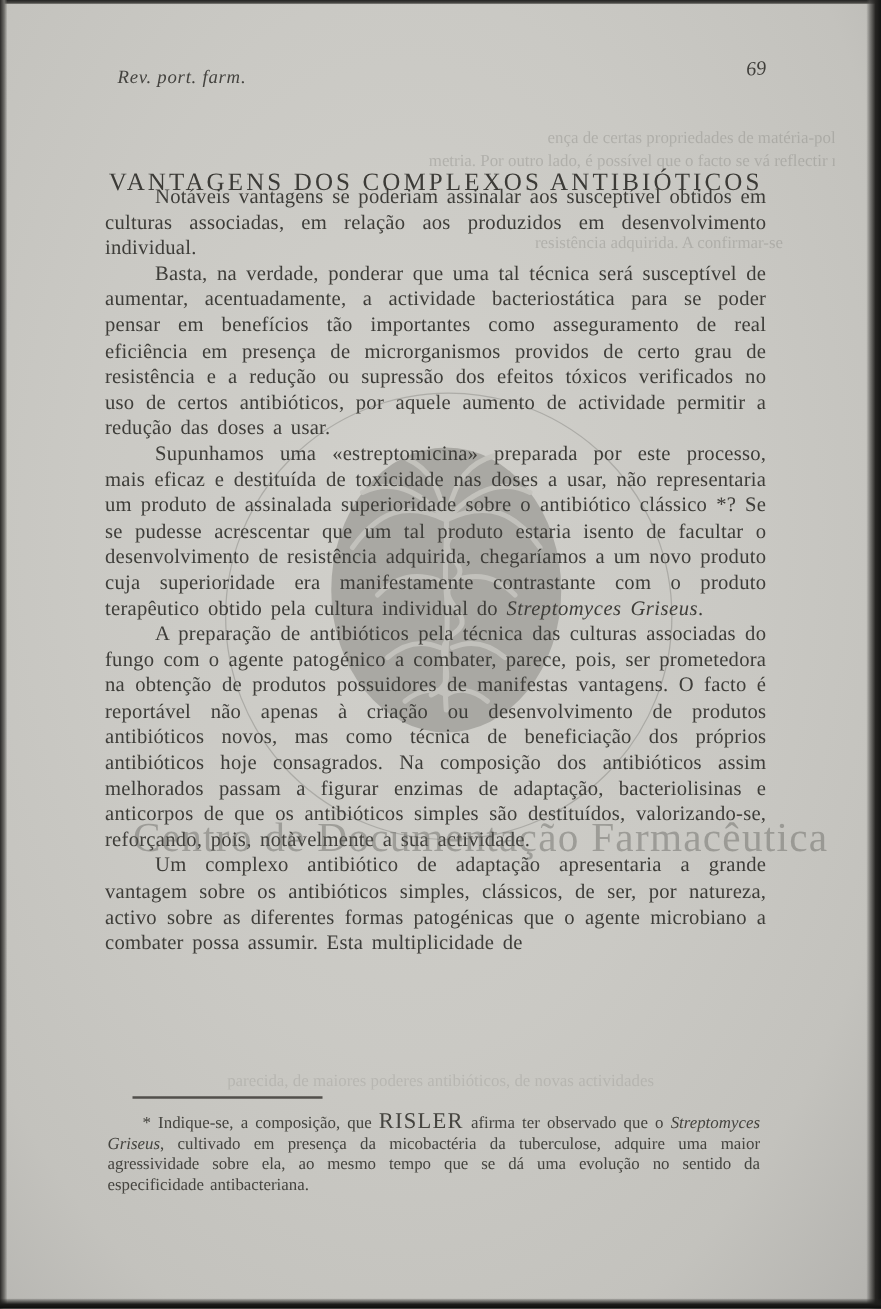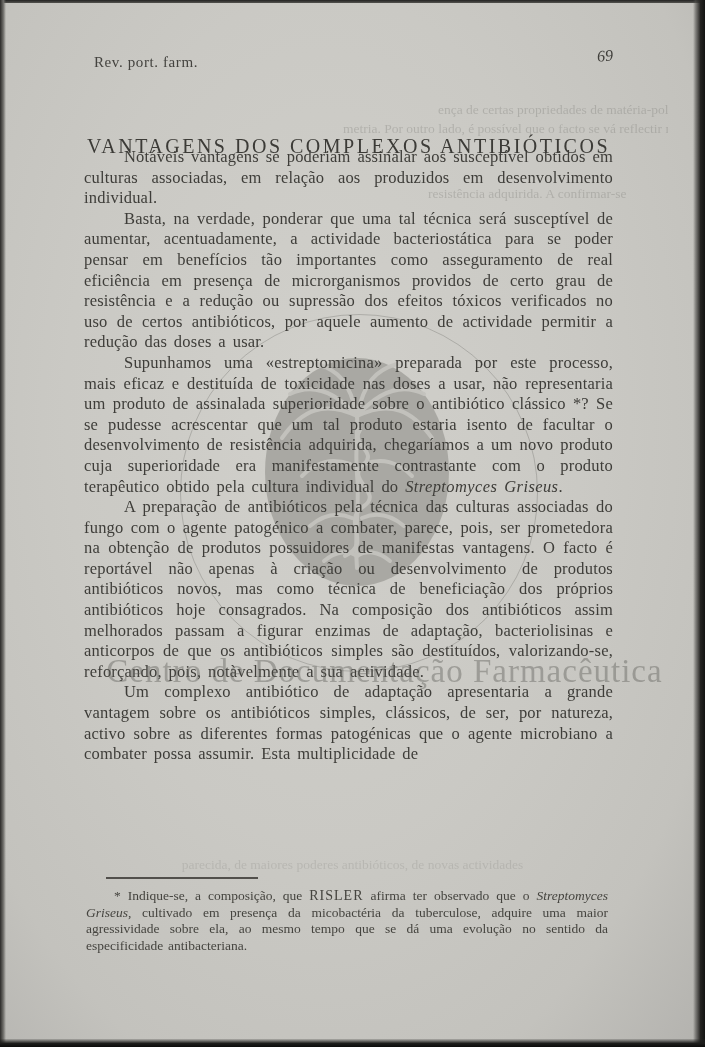--- a/index.html
+++ b/index.html
@@ -12,21 +12,21 @@
   .edge{position:absolute;z-index:40;}
   .edge-top{left:0;top:0;width:705px;height:3px;background:linear-gradient(180deg,#232322,#54534f);}
   .edge-left{left:0;top:0;width:6px;height:1047px;
              background:linear-gradient(90deg,#2b2a28,#6f6e6a 55%,rgba(111,110,106,0));}
   .edge-right{right:0;top:0;width:12px;height:1047px;
               background:linear-gradient(90deg,rgba(80,79,76,0) 0%,rgba(80,79,76,.55) 22%,#252422 62%,#131312);}
   .edge-bottom{left:0;bottom:0;width:705px;height:8px;
                background:linear-gradient(180deg,rgba(42,42,40,.15),#1d1d1b 55%,#0b0b0a);}
 
   
-  .journal{position:absolute;left:94px;top:54px;font-size:15px;
+  .journal{position:absolute;left:94px;top:54px;font-style:italic;font-size:15px;
            letter-spacing:.6px;color:#44433f;}
   .pagenum{position:absolute;left:597px;top:47px;font-style:italic;font-size:16px;
            color:#403f3b;transform:rotate(-5deg);}
 
   
   .title{position:absolute;left:84px;top:92px;width:529px;text-align:center;
          font-size:20px;line-height:28px;letter-spacing:2.5px;color:#3c3b37;font-weight:500;margin-top:40px;}
 
   
   .bodytext{position:absolute;left:84px;top:147px;width:529px;z-index:10;
@@ -35,21 +35,21 @@
   .bodytext p{margin:0;text-indent:40px;}
   .bodytext em{font-style:italic;letter-spacing:.4px;}
 
   
   .fnrule{position:absolute;left:106px;top:877px;width:152px;height:0;
           border-top:2px solid #514f4b;z-index:10;}
   .footnote{position:absolute;left:86px;top:888px;width:522px;z-index:10;
             font-size:13.5px;line-height:16.6px;color:#45443f;text-align:justify;
             word-spacing:1.5px;text-indent:28px;}
   .footnote em{font-style:italic;}
-  .footnote .caps{letter-spacing:1px;font-size:14px;margin-top:48px;}
+  .footnote .caps{letter-spacing:1px;font-size:18px;margin-top:48px;}
 
   
   .emblem{position:absolute;left:262px;top:356px;width:190px;height:232px;z-index:5;}
   .stamp-circle{position:absolute;left:180px;top:314px;width:356px;height:356px;z-index:5;
                 border:1px solid rgba(70,70,66,.25);border-radius:50%;}
   .wm{position:absolute;left:0;width:705px;text-align:center;z-index:20;
       font-size:33px;color:rgba(92,93,88,.42);letter-spacing:1px;white-space:nowrap;}
   .wm1{top:653px;padding-left:32px;}
   .wm2{top:706px;}
 

